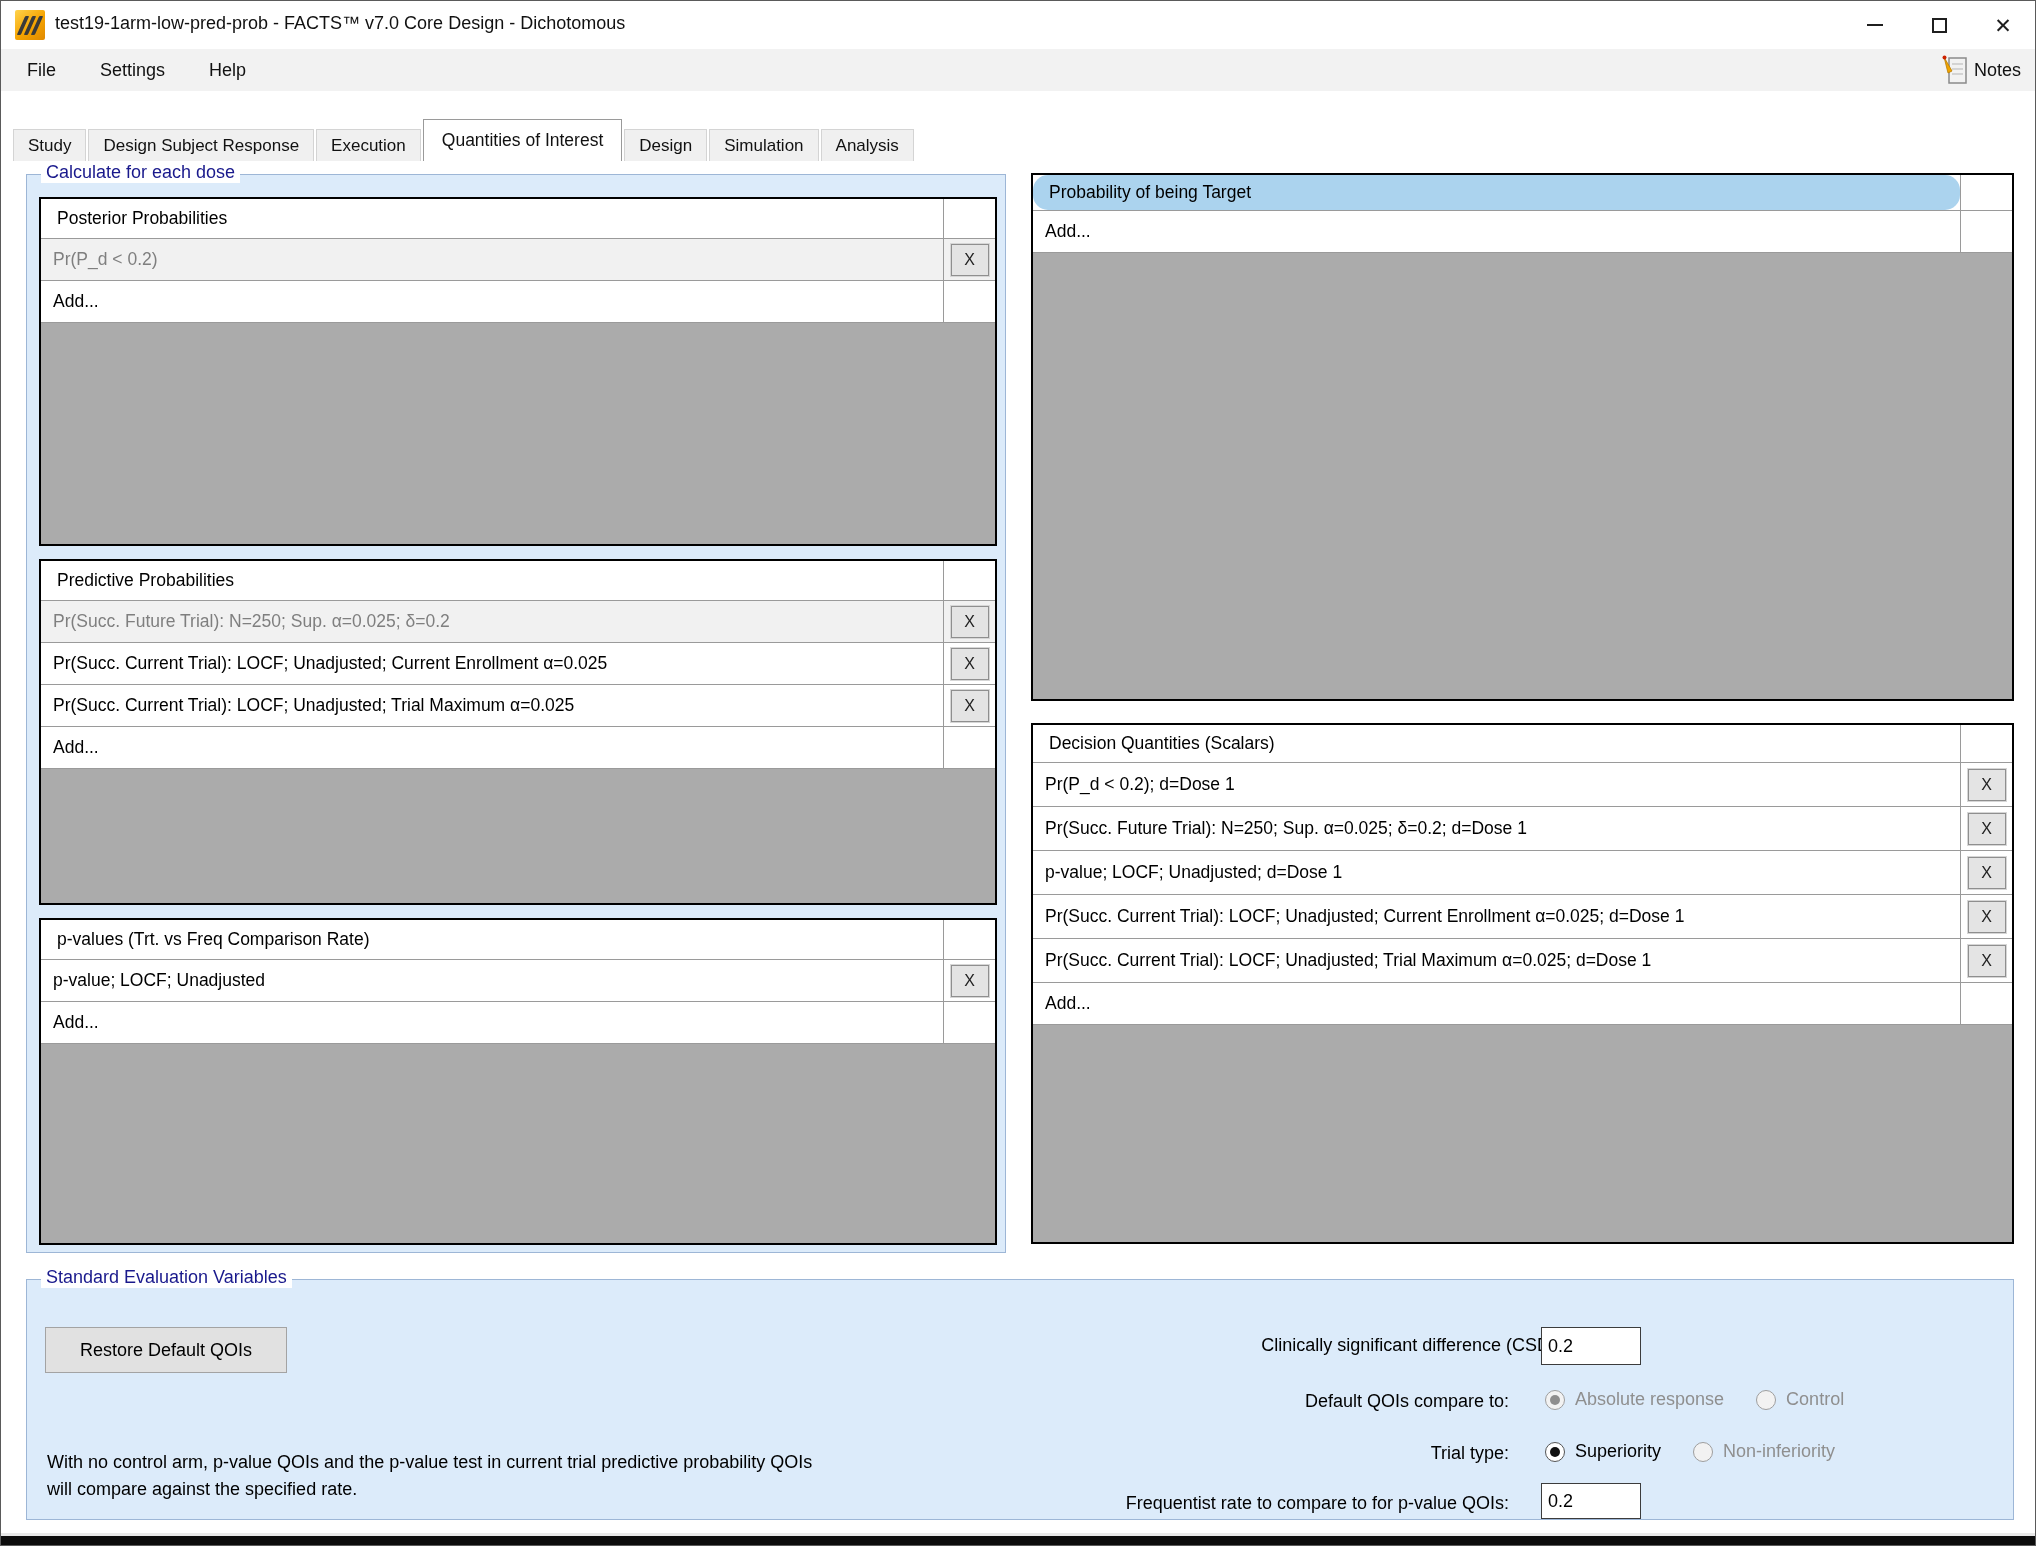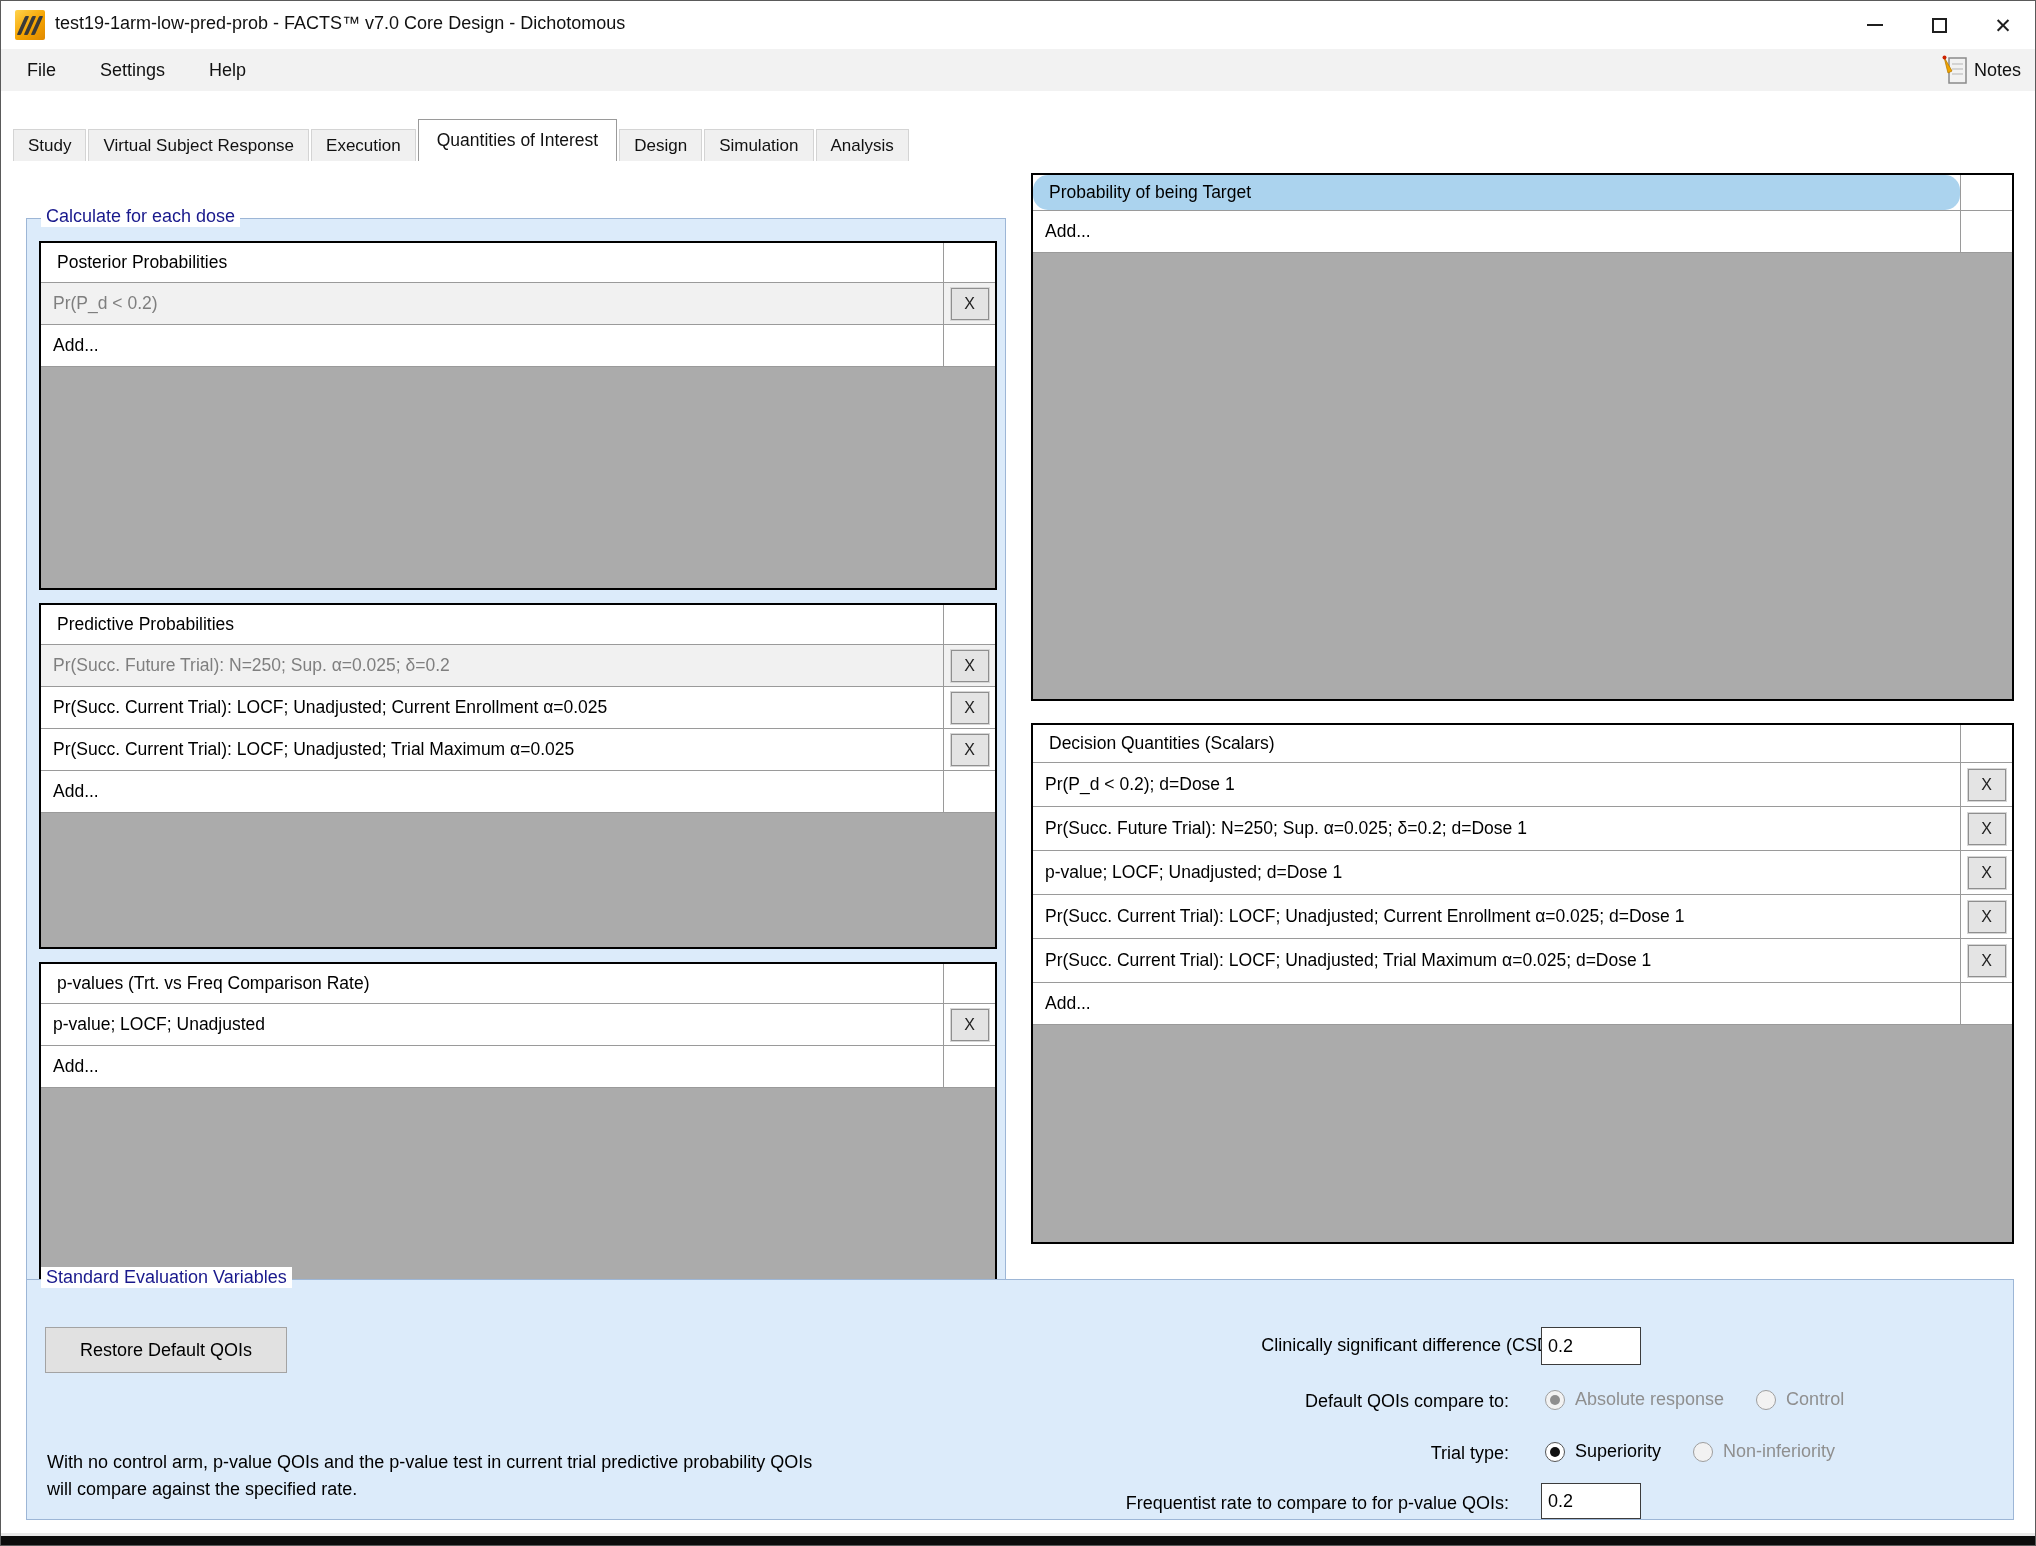--- a/index.html
+++ b/index.html
@@ -103,29 +103,29 @@
         <line x1="10" y1="19" x2="21" y2="19" stroke="#b5b5b5" stroke-width="1"></line>
         <polygon points="2,2 10,16 6,18" fill="#f0a500" stroke="#b97a00" stroke-width="0.8"></polygon>
         <circle cx="2.5" cy="2.5" r="2" fill="#cc2200"></circle>
       </svg>
       <span class="notes-label">Notes</span>
     </div>
   </div>
 
   <div class="tabbar">
     <div class="tab">Study</div>
-    <div class="tab">Virtual Subject Response</div>
+    <div class="tab">Design Subject Response</div>
     <div class="tab">Execution</div>
     <div class="tab active">Quantities of Interest</div>
     <div class="tab">Design</div>
     <div class="tab">Simulation</div>
     <div class="tab">Analysis</div>
   </div>
 
-  <div class="groupbox" style="left:25px; top:173px; width:980px; height:1079px;margin-top:44px;">
+  <div class="groupbox" style="left:25px; top:173px; width:980px; height:1079px;">
     <span class="group-label">Calculate for each dose</span>
 
     <div class="panel" style="left:12px; top:22px; width:958px; height:349px;">
       <div class="prow" style="height:40px;">
         <div class="cell hcell">Posterior Probabilities</div>
         <div class="acell"></div>
       </div>
       <div class="prow disabled" style="height:42px;">
         <div class="cell">Pr(P_d &lt; 0.2)</div>
         <div class="acell">

